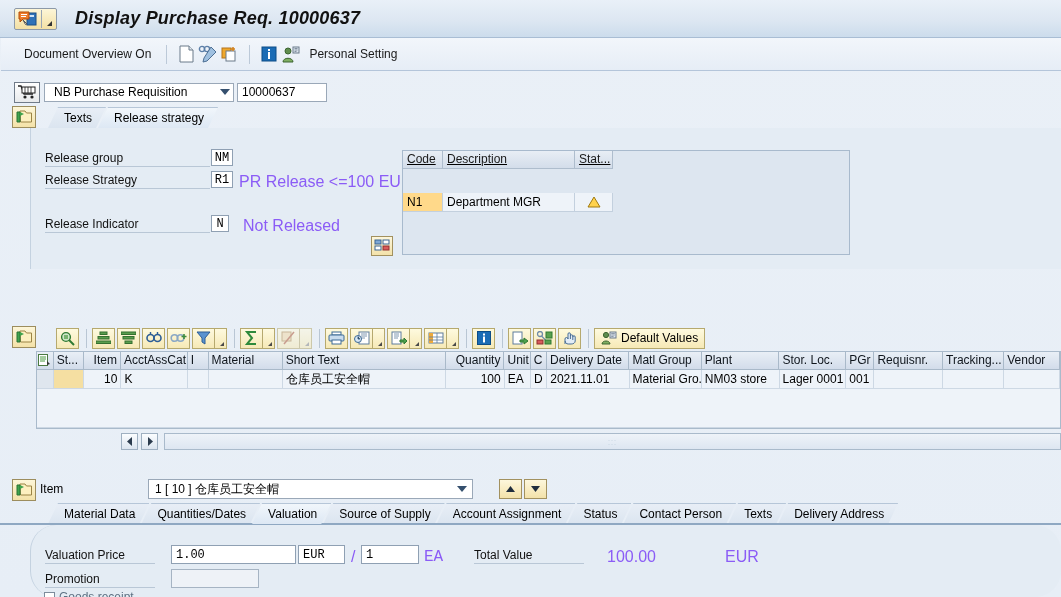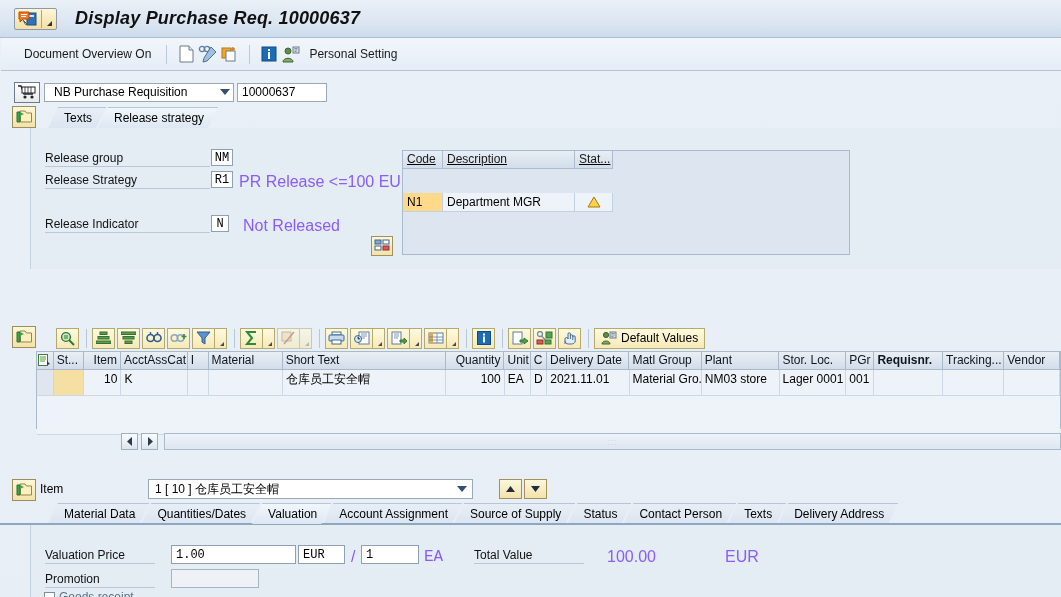--- a/index.html
+++ b/index.html
@@ -191,38 +191,38 @@
     background:#fff; border:1px solid #a9bacb;
   }
   .hdr { display:flex; height:18px; }
   .hdr > div {
     background: linear-gradient(to bottom,#e9eff6,#d2dcea);
     border-right:1px solid #a9b9c9;
     border-bottom:1px solid #a9b9c9;
     font-size:12px; line-height:17px; padding:0 3px;
     white-space:nowrap; overflow:hidden; color:#10161d;
   }
-  .drow { display:flex; height:26px; }
+  .drow { display:flex; height:19px; }
   .drow > div {
     background:#eef3f9;
     border-right:1px solid #cdd8e4;
     border-bottom:1px solid #cdd8e4;
     font-size:12px; line-height:18px; padding:0 3px;
     white-space:nowrap; overflow:hidden;
   }
   .drow > div.amber { background:#f5dfa2; }
   .num { text-align:right; }
   .blank-fill { background:#eef3f9; height:39px; border-bottom:1px solid #cdd8e4;}
   
   .w-sel{width:18px;} .w-st{width:32px;} .w-item{width:40px;}
   .w-acct{width:72px;} .w-i{width:22px;} .w-mat{width:80px;}
   .w-short{width:177px;} .w-qty{width:63px;} .w-unit{width:28px;}
   .w-c{width:17px;} .w-dd{width:89px;} .w-mg{width:78px;}
   .w-plant{width:84px;} .w-sl{width:72px;} .w-pgr{width:30px;}
-  .w-req{width:74px;font-weight:bold;} .w-trk{width:66px;} .w-ven{width:60px;}
+  .w-req{width:74px;} .w-trk{width:66px;} .w-ven{width:60px;}
 
   .hscroll {
     position:absolute; left:36px; top:432px; width:1025px; height:19px;
     display:flex; align-items:center;
   }
   .arrbtn {
     width:17px;height:17px;border:1px solid #9fb0c1;
     background:linear-gradient(to bottom,#fbfdff,#dce5ef);
     display:flex;align-items:center;justify-content:center;
   }
@@ -261,21 +261,21 @@
     position:absolute; left:48px; top:503px; display:flex; align-items:flex-end; height:21px;
   }
   .tabline {
     position:absolute; left:0; top:523px; width:1061px; height:2px;
     background:#8fa8c2;
   }
 
   
   .valpanel {
     position:absolute; left:30px; top:525px; width:1031px; height:72px;
-    background:#e4ecf4; border-left:1px solid #c4d2e0;
+    background:#e4ecf4; border-left:1px solid #c4d2e0;border-radius:26px;
   }
   .fld {
     position:absolute; border:1px solid #8fa0b3; background:#fff;
     font-family:"Liberation Mono", monospace; font-size:12px;
     display:flex;align-items:center; padding-left:4px;
   }
   .fld.empty { background:#eef2f7; border-color:#a6b4c3; }
   .chkrow { position:absolute; left:44px; top:590px; display:flex; align-items:center; gap:4px; }
   .chkbox { width:11px;height:11px;border:1px solid #7d8c9c;background:#fff; }
   .chklabel { font-size:12px; color:#5d7183; }
@@ -665,22 +665,22 @@
   <div class="spin" style="left:524px;">
     <svg width="11" height="8" viewBox="0 0 11 8">
         <path d="M5.5 7 L1 1 L10 1z" fill="#1f2d3d"></path>
       </svg>
   </div>
 
   <div class="tabs-row2">
     <div class="tab">Material Data</div>
     <div class="tab">Quantities/Dates</div>
     <div class="tab active">Valuation</div>
+    <div class="tab">Source of Supply</div>
     <div class="tab">Account Assignment</div>
-    <div class="tab">Source of Supply</div>
     <div class="tab">Status</div>
     <div class="tab">Contact Person</div>
     <div class="tab">Texts</div>
     <div class="tab">Delivery Address</div>
   </div>
   <div class="tabline"></div>
 
   <div class="valpanel">
     <div class="lblline" style="left:14px; top:23px; width:110px;">Valuation Price</div>
     <div class="fld" style="left:140px; top:20px; width:125px; height:19px;">1.00</div>

